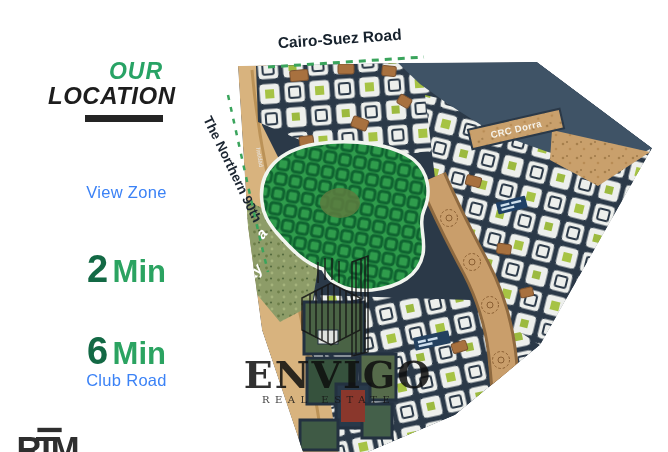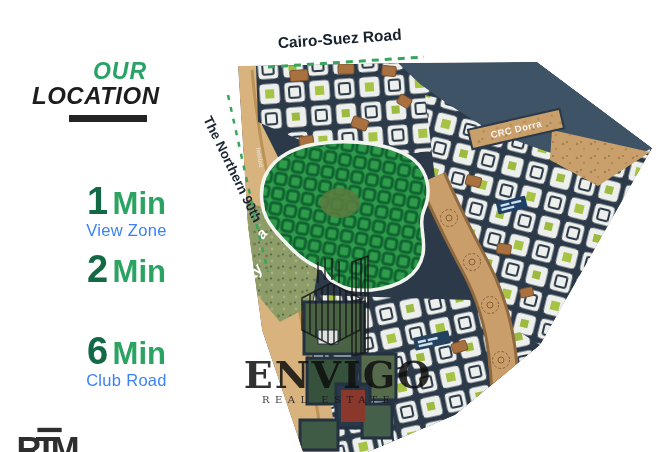--- a/index.html
+++ b/index.html
@@ -1,19 +1,19 @@
 <!DOCTYPE html>
 <html><head>
 <meta charset="utf-8">
 <style>
   html,body{margin:0;padding:0;background:#ffffff;}
   .canvas{position:relative;width:668px;height:452px;background:#ffffff;overflow:hidden;
           font-family:"Liberation Sans",sans-serif;}
   
-  .title-block{position:absolute;left:32px;top:60px;width:115px;text-align:right;font-style:italic;}
+  .title-block{position:absolute;left:48px;top:60px;width:115px;text-align:right;font-style:italic;}
   .title-our{font-size:23px;font-weight:700;color:#28a365;letter-spacing:1px;line-height:1.0;}
   .title-location{font-size:24px;font-weight:700;color:#1d1d1d;letter-spacing:0.5px;line-height:1.1;}
   .title-bar{margin-top:6px;margin-left:auto;width:78px;height:7px;background:#242424;}
   .min-item{position:absolute;left:44px;width:165px;text-align:center;}
   .min-line{line-height:1.0;white-space:nowrap;}
   .num{font-size:38px;font-weight:700;color:#136945;}
   .unit{font-size:31px;font-weight:700;color:#2ba361;}
   .place{font-size:16.5px;color:#3b82f6;margin-top:1px;font-weight:500;letter-spacing:0.3px;}
   .logo-wrap{position:absolute;left:14px;top:420px;width:78px;height:54px;text-decoration:underline;}
   
@@ -35,21 +35,20 @@
 <div class="canvas">
 
   <aside>
     <div class="title-block">
       <div class="title-our">OUR</div>
       <div class="title-location">LOCATION</div>
       <div class="title-bar"></div>
     </div>
 
     <div class="min-item" style="top:182px">
-      <div class="min-line"><span class="num">1</span> <span class="unit">Min</span></div>
       <div class="place">View Zone</div>
     </div>
 
     <div class="min-item" style="top:250px">
       <div class="min-line"><span class="num">2</span> <span class="unit">Min</span></div>
     </div>
 
     <div class="min-item" style="top:332px">
       <div class="min-line"><span class="num">6</span> <span class="unit">Min</span></div>
       <div class="place">Club Road</div>

